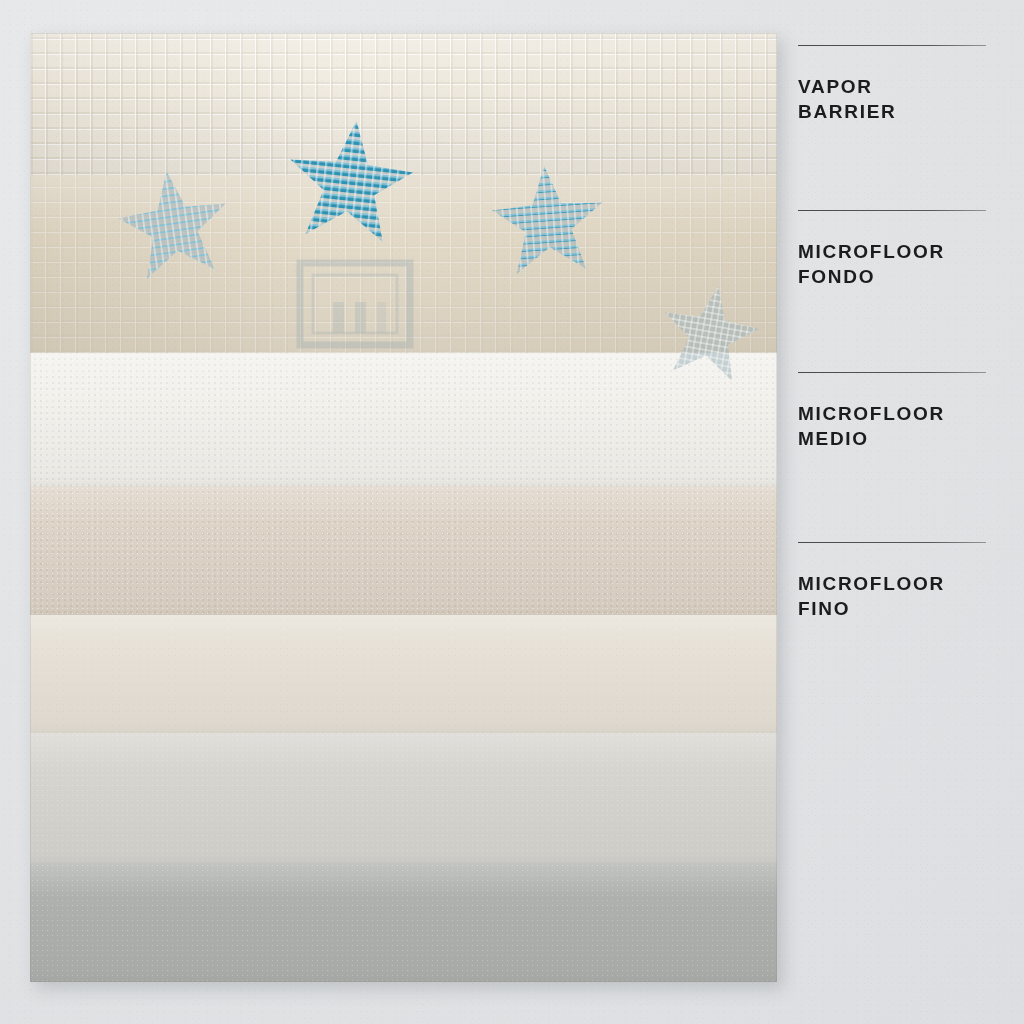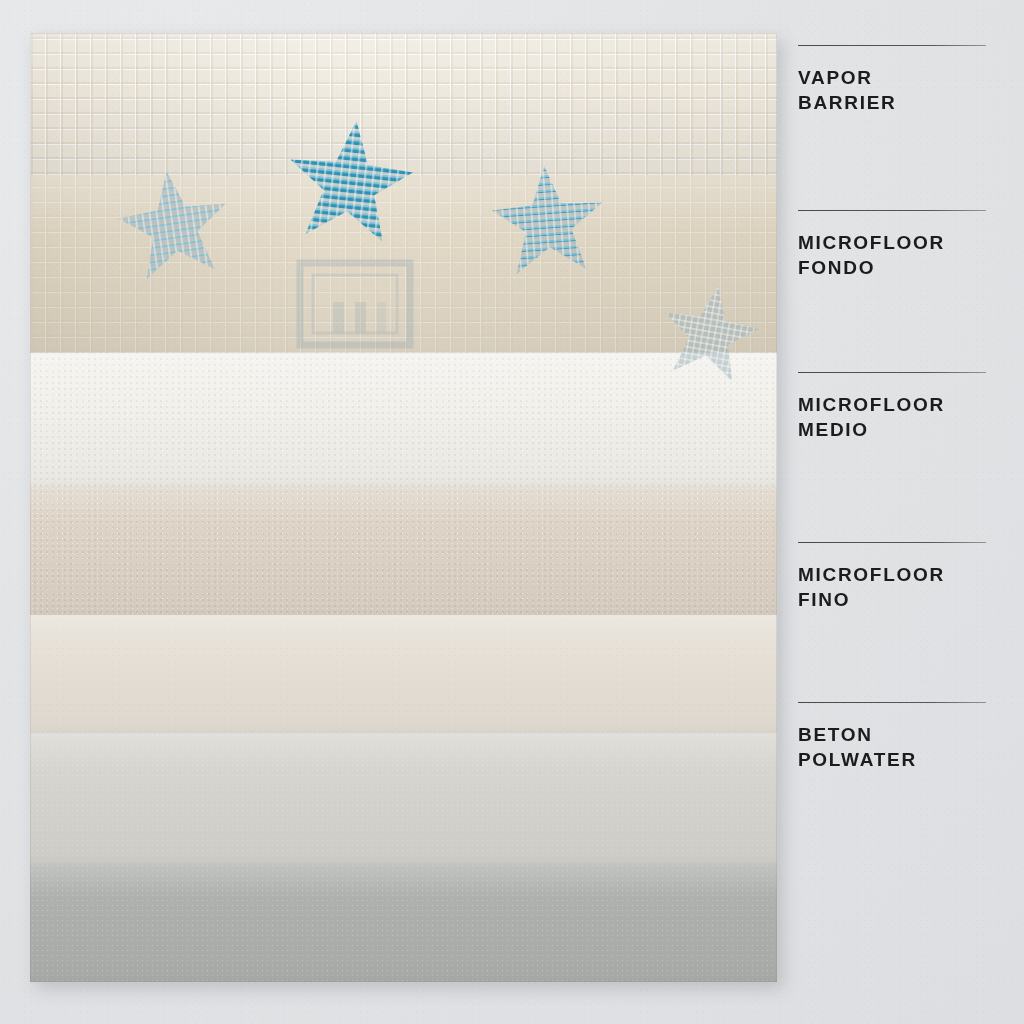--- a/index.html
+++ b/index.html
@@ -118,21 +118,21 @@
   #legend{
     position:absolute;left:798px;top:0;width:196px;height:1024px;
   }
   .legend-item{position:absolute;left:0;width:188px;}
   .rule{
     height:1px;width:188px;
     background:linear-gradient(90deg,#3a3c3e 0%,#4a4c4e 70%,#8b8d8f 100%);
     opacity:.92;
   }
   .legend-label{
-    margin-top:19px;
+    margin-top:28px;
     font-size:19px;
     font-weight:700;
     letter-spacing:1.7px;
     line-height:25px;
     color:#1b1c1e;
     text-transform:uppercase;
     white-space:pre-line;
   }
 </style>
 </head>
@@ -281,19 +281,14 @@
     <div class="legend-label">MICROFLOOR
 MEDIO</div>
   </div>
 
   <div class="legend-item" style="top:542px;">
     <div class="rule"></div>
     <div class="legend-label">MICROFLOOR
 FINO</div>
   </div>
 
-  <div class="legend-item" style="top:702px;">
-    <div class="rule"></div>
-    <div class="legend-label">BETON
-POLWATER</div>
-  </div>
 
 </div>
 
 </body></html>

